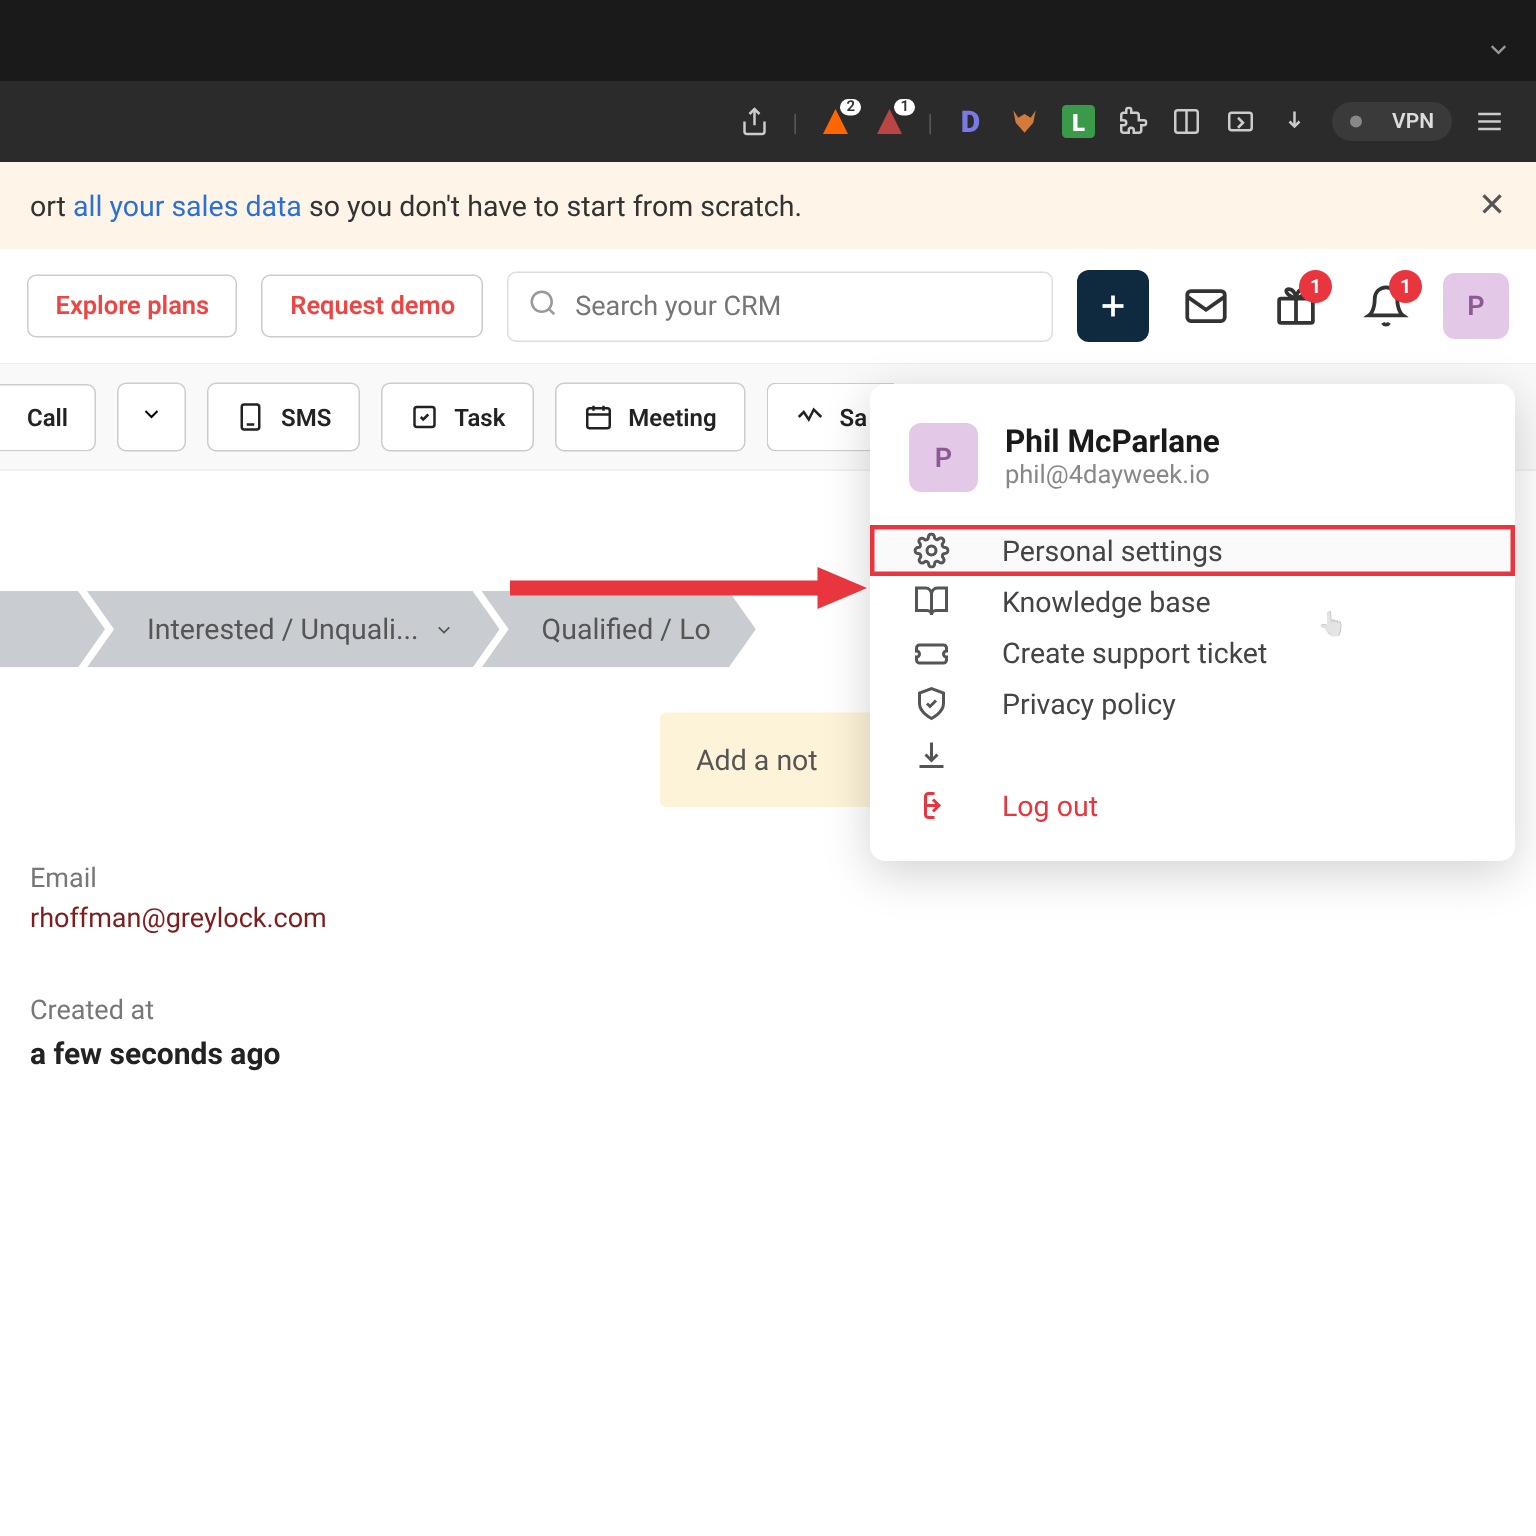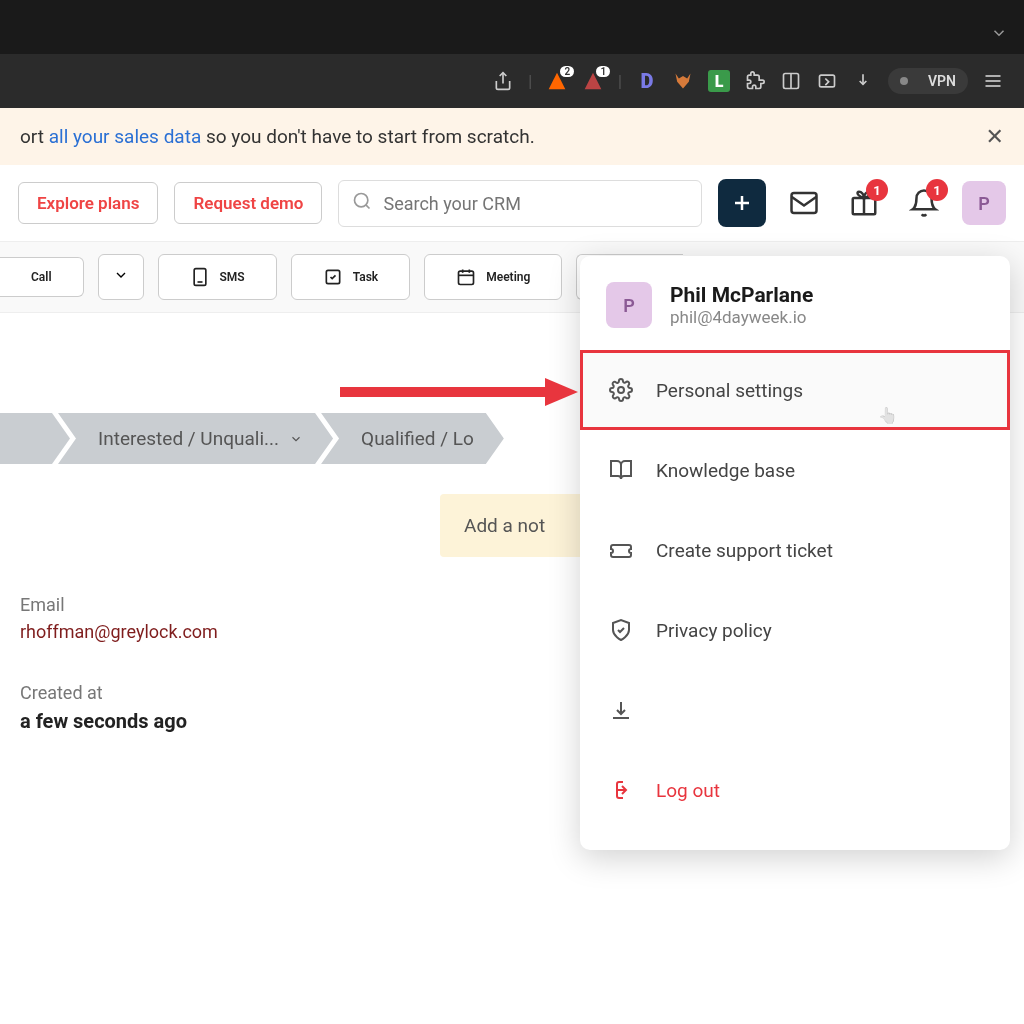--- a/index.html
+++ b/index.html
@@ -24,43 +24,43 @@
 .search-wrap { flex: 1; position: relative; }
 .search-input { width: 100%; padding: 12px 16px 12px 44px; border: 1px solid #ddd; border-radius: 6px; font-size: 18px; color: #999; }
 .search-iconpos { position: absolute; left: 14px; top: 50%; transform: translateY(-50%); color: #999; }
 .plus-btn { width: 48px; height: 48px; background: #0f2a3f; border-radius: 8px; display: flex; align-items: center; justify-content: center; color: #fff; cursor: pointer; }
 .hdr-icon { width: 44px; height: 44px; display: flex; align-items: center; justify-content: center; position: relative; cursor: pointer; color: #333; }
 .red-badge { position: absolute; top: -2px; right: -2px; width: 22px; height: 22px; background: #e8353e; border-radius: 50%; color: #fff; font-size: 13px; font-weight: 700; display: flex; align-items: center; justify-content: center; }
 .avatar-sq { width: 44px; height: 44px; background: #e4c8e8; border-radius: 8px; display: flex; align-items: center; justify-content: center; color: #8b5a95; font-weight: 600; font-size: 18px; }
 
 
 .action-row { display: flex; align-items: center; gap: 14px; padding: 12px 0 12px 0; border-bottom: 1px solid #eee; background: #f9f9f9; }
-.action-btn { border: 1px solid #ccc; background: #fff; padding: 12px 31px; border-radius: 6px; font-size: 12px; font-weight: 600; color: #222; display: flex; align-items: center; gap: 10px; cursor: pointer; }
+.action-btn { border: 1px solid #ccc; background: #fff; padding: 12px 18px; border-radius: 6px; font-size: 16px; font-weight: 600; color: #222; display: flex; align-items: center; gap: 10px; cursor: pointer; }
 .caret-btn { border: 1px solid #ccc; background: #fff; padding: 12px 14px; border-radius: 6px; cursor: pointer; }
 
 
 .pipeline { display: flex; margin-top: 80px; }
-.stage { background: #c9cdd1; color: #555; padding: 14px 30px 14px 40px; font-size: 19px; position: relative; clip-path: polygon(0 0, calc(100% - 18px) 0, 100% 50%, calc(100% - 18px) 100%, 0 100%, 18px 50%); margin-right: -12px; display: flex; align-items: center; gap: 10px; margin-top: 20px; }
+.stage { background: #c9cdd1; color: #555; padding: 14px 30px 14px 40px; font-size: 19px; position: relative; clip-path: polygon(0 0, calc(100% - 18px) 0, 100% 50%, calc(100% - 18px) 100%, 0 100%, 18px 50%); margin-right: -12px; display: flex; align-items: center; gap: 10px; }
 .stage:first-child { clip-path: polygon(0 0, calc(100% - 18px) 0, 100% 50%, calc(100% - 18px) 100%, 0 100%); padding-left: 0; width: 70px; }
 
 
 .content { padding: 30px 20px 20px 20px; display: flex; gap: 40px; }
 .left-col { flex: 0 0 380px; padding-top: 100px; }
 .field-label { color: #777; font-size: 18px; margin-bottom: 6px; }
 .email-val { color: #7f1d1d; font-size: 18px; margin-bottom: 40px; }
 .created-val { color: #222; font-size: 20px; font-weight: 700; }
 .note-box { background: #fdf3d8; padding: 20px 24px; font-size: 19px; color: #555; border-radius: 4px; width: 152px; }
 
 
 .dropdown { position: absolute; top: 256px; right: 14px; width: 430px; background: #fff; border-radius: 10px; box-shadow: 0 8px 32px rgba(0,0,0,0.18); padding: 20px 0; z-index: 100; }
 .dd-header { display: flex; align-items: center; gap: 18px; padding: 6px 26px 22px 26px; }
 .dd-avatar { width: 46px; height: 46px; background: #e4c8e8; border-radius: 8px; display: flex; align-items: center; justify-content: center; color: #8b5a95; font-weight: 600; font-size: 18px; }
 .dd-name { font-size: 21px; font-weight: 700; color: #1a1a1a; }
 .dd-email { font-size: 17px; color: #888; }
-.dd-item { display: flex; align-items: center; gap: 22px; padding: 27px 28px; font-size: 19px; color: #444; cursor: pointer; }
+.dd-item { display: flex; align-items: center; gap: 34px; padding: 4px 28px; font-size: 19px; color: #444; cursor: pointer; }
 .dd-item.highlight { outline: 3px solid #e8353e; outline-offset: -3px; background: #fafafa; }
 .dd-item.logout { color: #e8353e; }
 .dd-icon { width: 26px; height: 26px; display: flex; align-items: center; justify-content: center; color: #555; flex-shrink: 0; }
 .dd-item.logout .dd-icon { color: #e8353e; }
 
 
 .annot-arrow { position: absolute; top: 372px; left: 330px; z-index: 200; }
 
 .cursor-hand { position: absolute; right: 126px; top: 406px; z-index: 150; font-size: 16px; filter: grayscale(1) opacity(0.5); }
 

